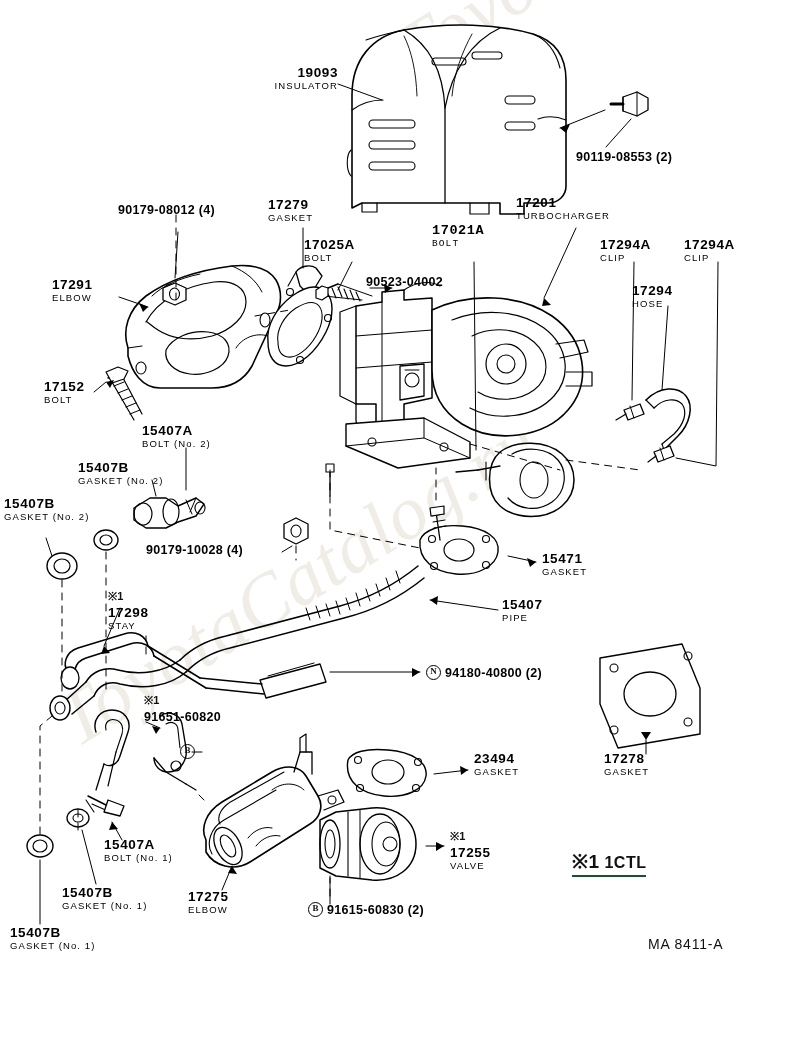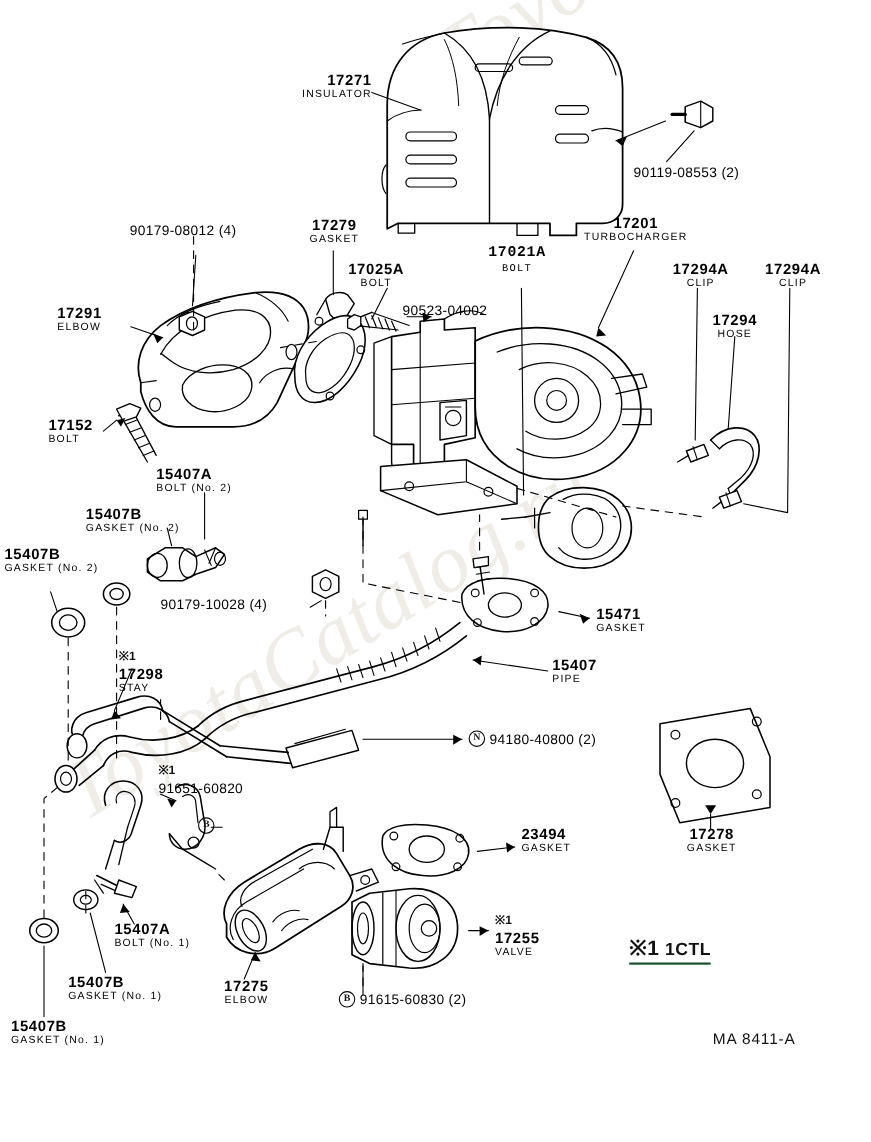--- a/index.html
+++ b/index.html
@@ -74,24 +74,24 @@
     line-height: 14px;
     color: #000;
   }
   .lbl .sub {
     display: block;
     font-size: 9.5px;
     letter-spacing: 1.1px;
     line-height: 11px;
     color: #000;
   }
-  .lbl.center { text-align: center; }
+  .lbl.center { text-align: left; }
   .lbl.right  { text-align: right; }
   .lbl .pn.plain {
-    font-weight: normal;
+    font-weight: bold;
     font-size: 12.5px;
     letter-spacing: 0.3px;
   }
   .star-mark {
     font-size: 11px;
     font-weight: bold;
     vertical-align: top;
   }
   #legend {
     position: absolute;
@@ -536,21 +536,21 @@
         <path d="M160 728 L152 726 L156 734 Z"></path>
         <path d="M646 740 L641 732 L651 732 Z"></path>
         <path d="M112 822 L118 829 L109 830 Z"></path>
       </g>
     </g>
   </svg>
 
   <div class="labels">
 
     <div class="lbl right" style="left:178px; top:66px; width:160px;">
-      <span class="pn">17271</span>
+      <span class="pn">19093</span>
       <span class="sub">INSULATOR</span>
     </div>
 
     <div class="lbl" style="left:576px; top:150px;">
       <span class="pn plain">90119-08553 (2)</span>
     </div>
 
     <div class="lbl" style="left:118px; top:203px;">
       <span class="pn plain">90179-08012 (4)</span>
     </div>

